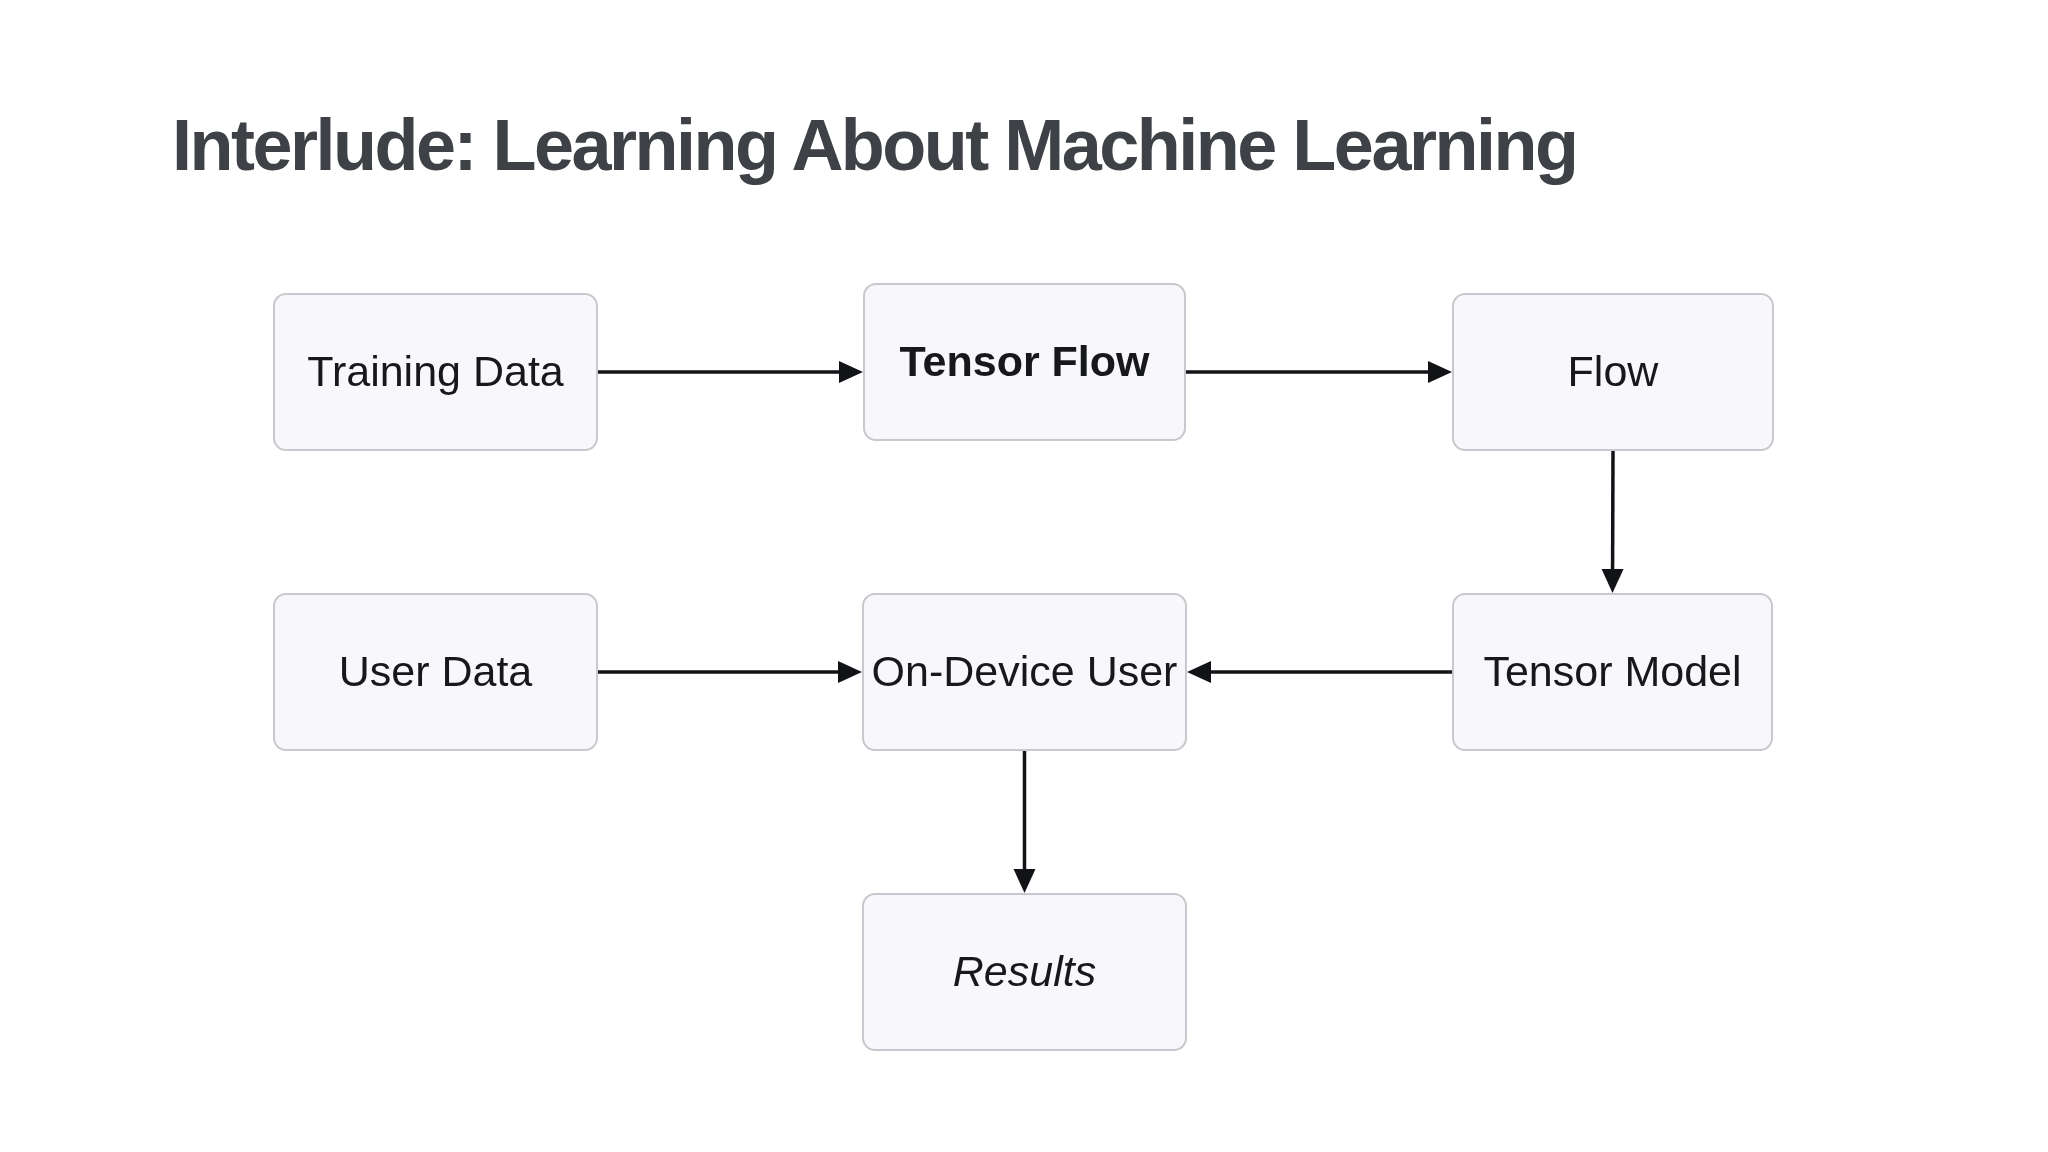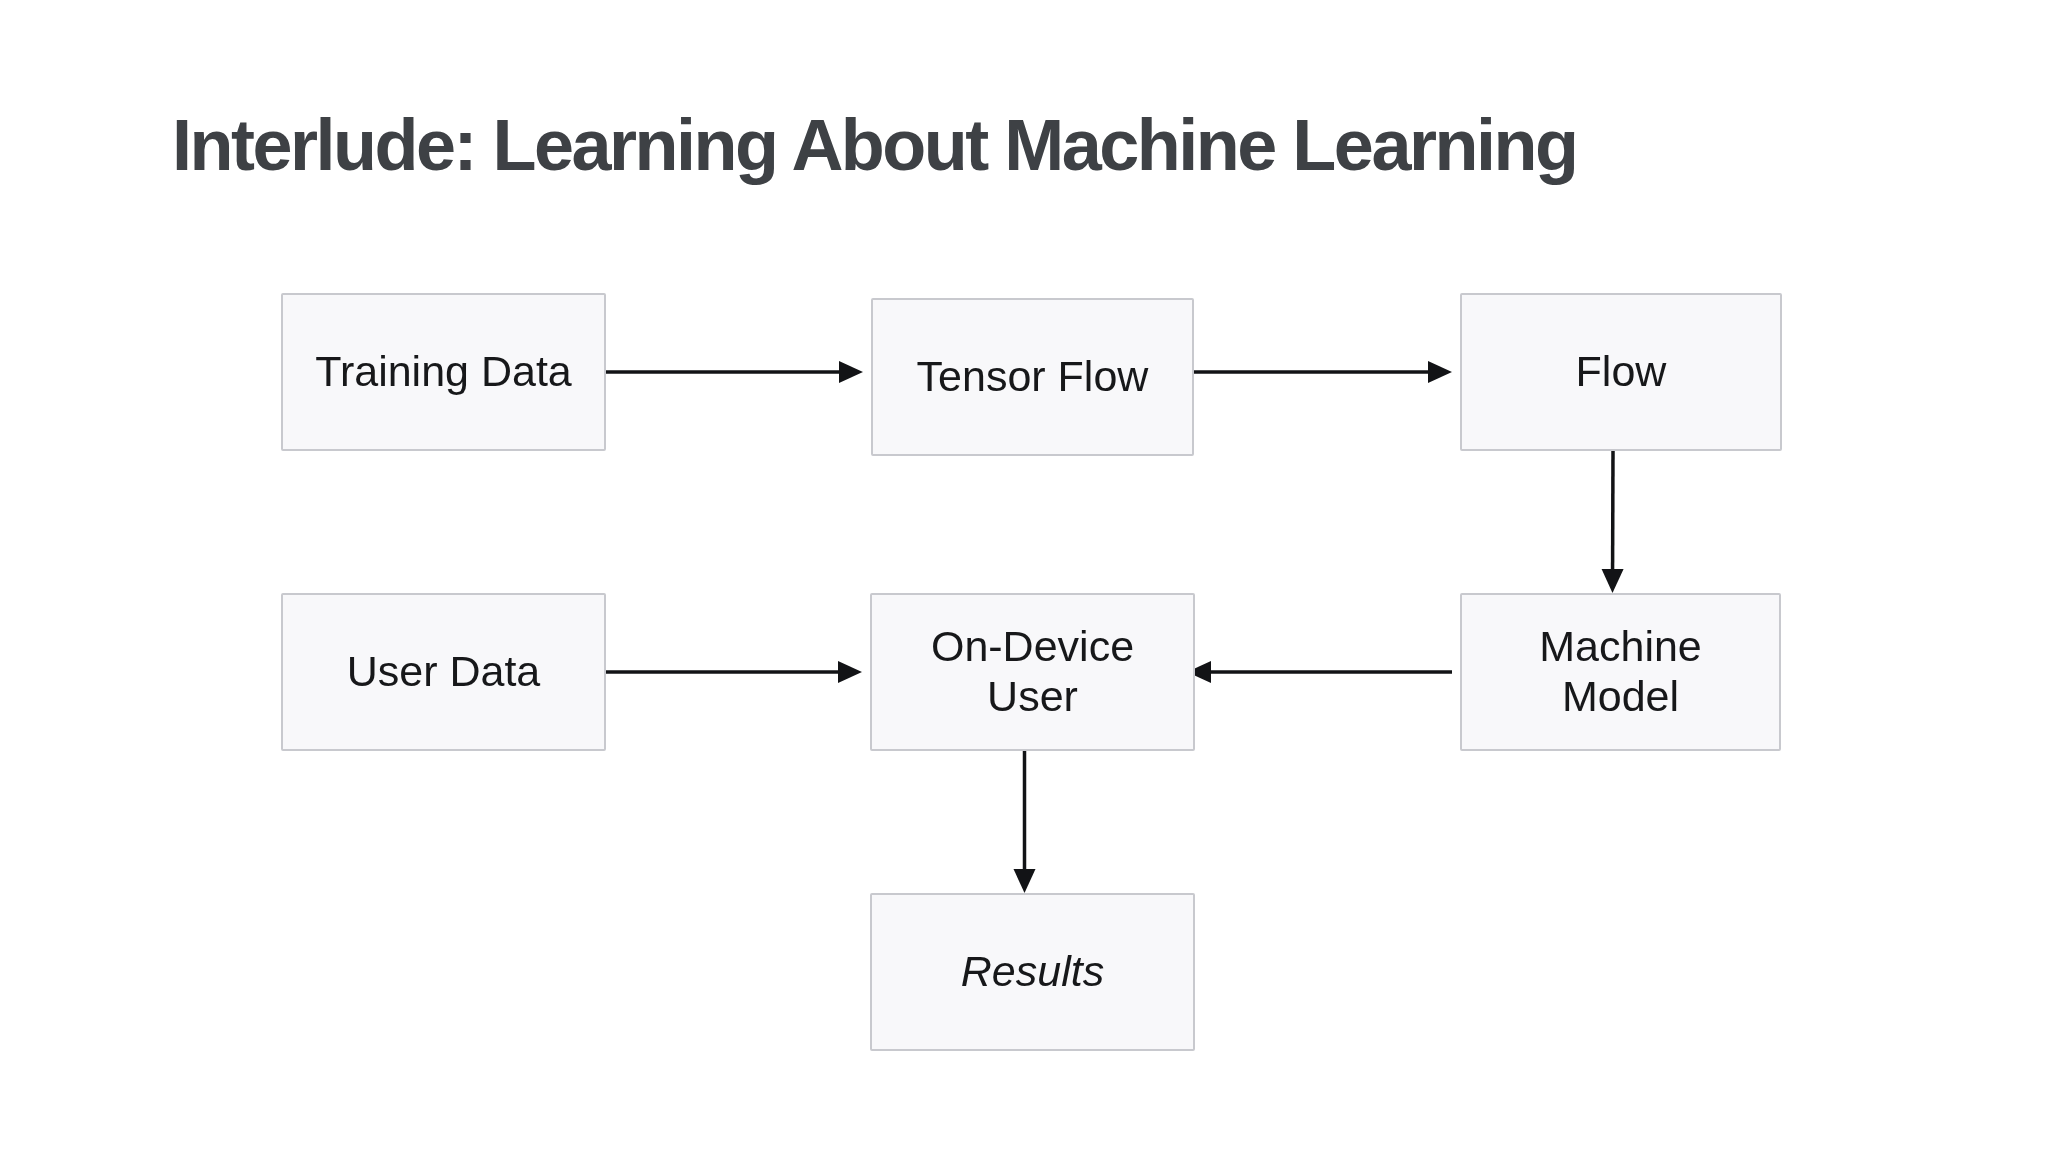--- a/index.html
+++ b/index.html
@@ -44,28 +44,27 @@
     width: 2048px;
     height: 1152px;
     pointer-events: none;
   }
   .node {
     position: absolute;
     display: flex;
     align-items: center;
     justify-content: center;
     text-align: center;
-    padding: 0 32px;
+    padding: 0 7px;
     background: var(--node-fill);
     border: 2px solid var(--node-border);
-    border-radius: 2px;
+    border-radius: 13px;
     color: var(--node-text);
     font-size: 43px;
     line-height: 1.16;
-    margin-left: 8px;
   }
 </style>
 </head>
 <body>
 
 <div class="slide">
   <h1 class="title">Interlude: Learning About Machine Learning</h1>
   <svg id="edges" width="2048" height="1152" viewBox="0 0 2048 1152">
       <g>
         <line x1="598" y1="372" x2="841" y2="372" stroke="#121316" stroke-width="3.5"></line>
@@ -87,20 +86,20 @@
         <line x1="1452" y1="672" x2="1209" y2="672" stroke="#121316" stroke-width="3.5"></line>
         <polygon points="1187,672 1211,661 1211,683" fill="#121316"></polygon>
       </g>
       <g>
         <line x1="1024.5" y1="751" x2="1024.5" y2="871" stroke="#121316" stroke-width="3.5"></line>
         <polygon points="1024.5,893 1013.5,869 1035.5,869" fill="#121316"></polygon>
       </g>
     </svg>
   <div id="nodes">
       <div class="node" style="left: 273px; top: 293px; width: 325px; height: 158px;">Training Data</div>
-      <div class="node" style="left: 863px; top: 298px; width: 323px; height: 158px;">Tensor Flow</div>
+      <div class="node" style="left: 863px; top: 283px; width: 323px; height: 158px; font-weight: bold;">Tensor Flow</div>
       <div class="node" style="left: 1452px; top: 293px; width: 322px; height: 158px;">Flow</div>
       <div class="node" style="left: 273px; top: 593px; width: 325px; height: 158px; text-align: center;">User Data</div>
       <div class="node" style="left: 862px; top: 593px; width: 325px; height: 158px;">On-Device User</div>
-      <div class="node" style="left: 1452px; top: 593px; width: 321px; height: 158px;">Machine Model</div>
+      <div class="node" style="left: 1452px; top: 593px; width: 321px; height: 158px;">Tensor Model</div>
       <div class="node" style="left: 862px; top: 893px; width: 325px; height: 158px; font-style: italic;">Results</div>
     </div>
 </div>
 
 </body></html>

